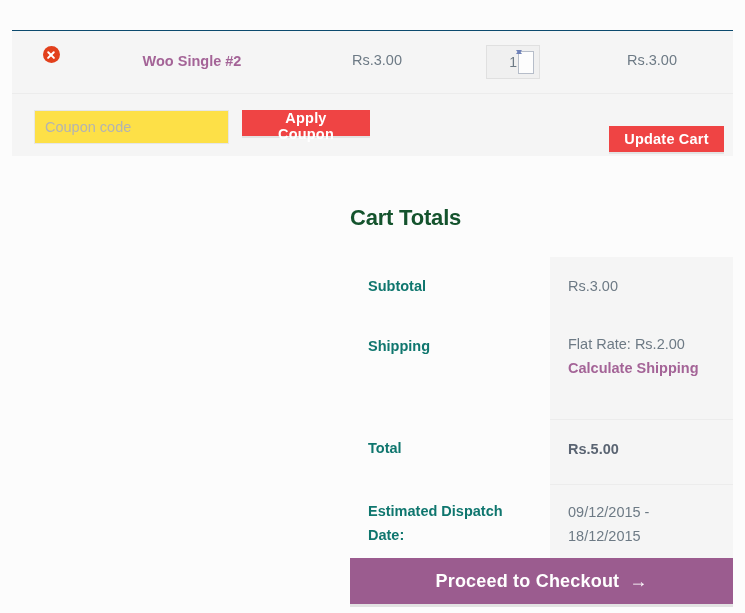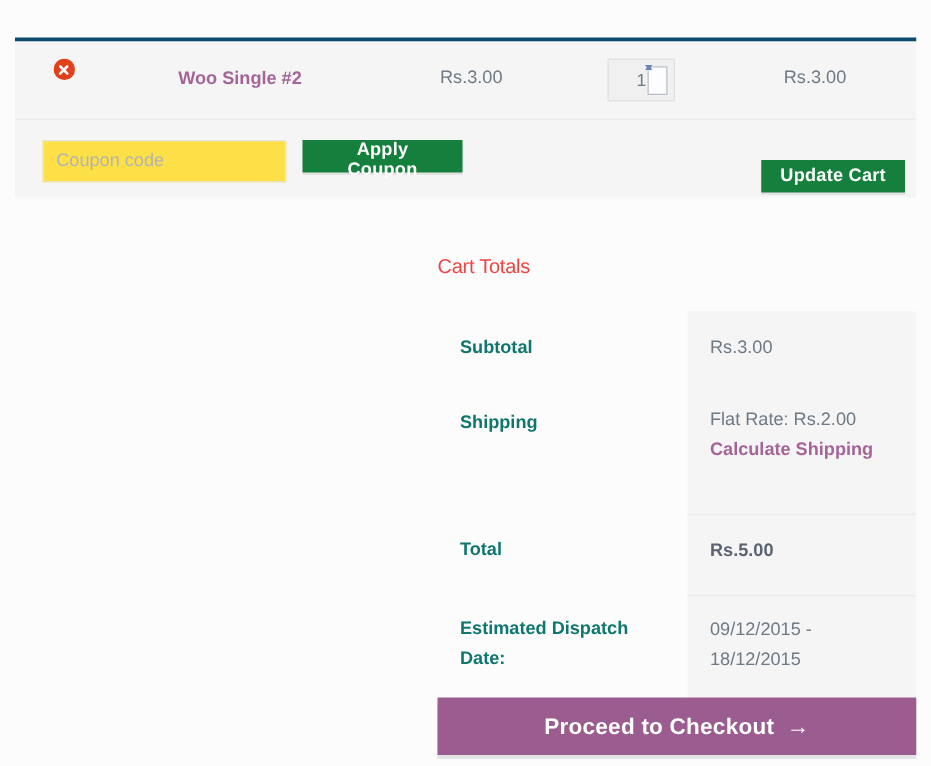--- a/index.html
+++ b/index.html
@@ -21,21 +21,21 @@
     height: 613px;
   }
 
   
   .cart-table {
     position: absolute;
     left: 12px;
     top: 30px;
     width: 721px;
     background: #f5f5f5;
-    border-top: 3px solid #0c4a6e;
+    border-top: 1px solid #0c4a6e;
   }
 
   .cart-row {
     position: relative;
     height: 62px;
   }
 
   .cell-remove {
     position: absolute;
     left: 22px;
@@ -178,21 +178,21 @@
     font-family: "Liberation Sans", sans-serif;
     font-size: 14.5px;
     color: #6d7a85;
     outline: none;
   }
   .coupon-input::placeholder { color: #b3b3b3; }
 
   .btn-dark {
     position: absolute;
     height: 26px;
-    background: #15803d;
+    background: #ef4444;
     color: #ffffff;
     border: none;
     font-family: "Liberation Sans", sans-serif;
     font-size: 14.5px;
     font-weight: bold;
     letter-spacing: 0.2px;
     cursor: pointer;
     padding: 0 14px;
     box-shadow: 0 2px 0 rgba(0,0,0,0.07);
   }
@@ -201,23 +201,23 @@
 
   
   .totals-wrap {
     position: absolute;
     left: 350px;
     top: 205px;
     width: 383px;
   }
   .totals-heading {
     margin: 0;
-    font-size: 16px;
-    font-weight: normal;
-    color: #ef4444;
+    font-size: 22px;
+    font-weight: bold;
+    color: #14532d;
     letter-spacing: -0.2px;
   }
 
   .totals-table {
     position: relative;
     margin-top: 26px;
     width: 383px;
   }
   .t-row {
     position: relative;

